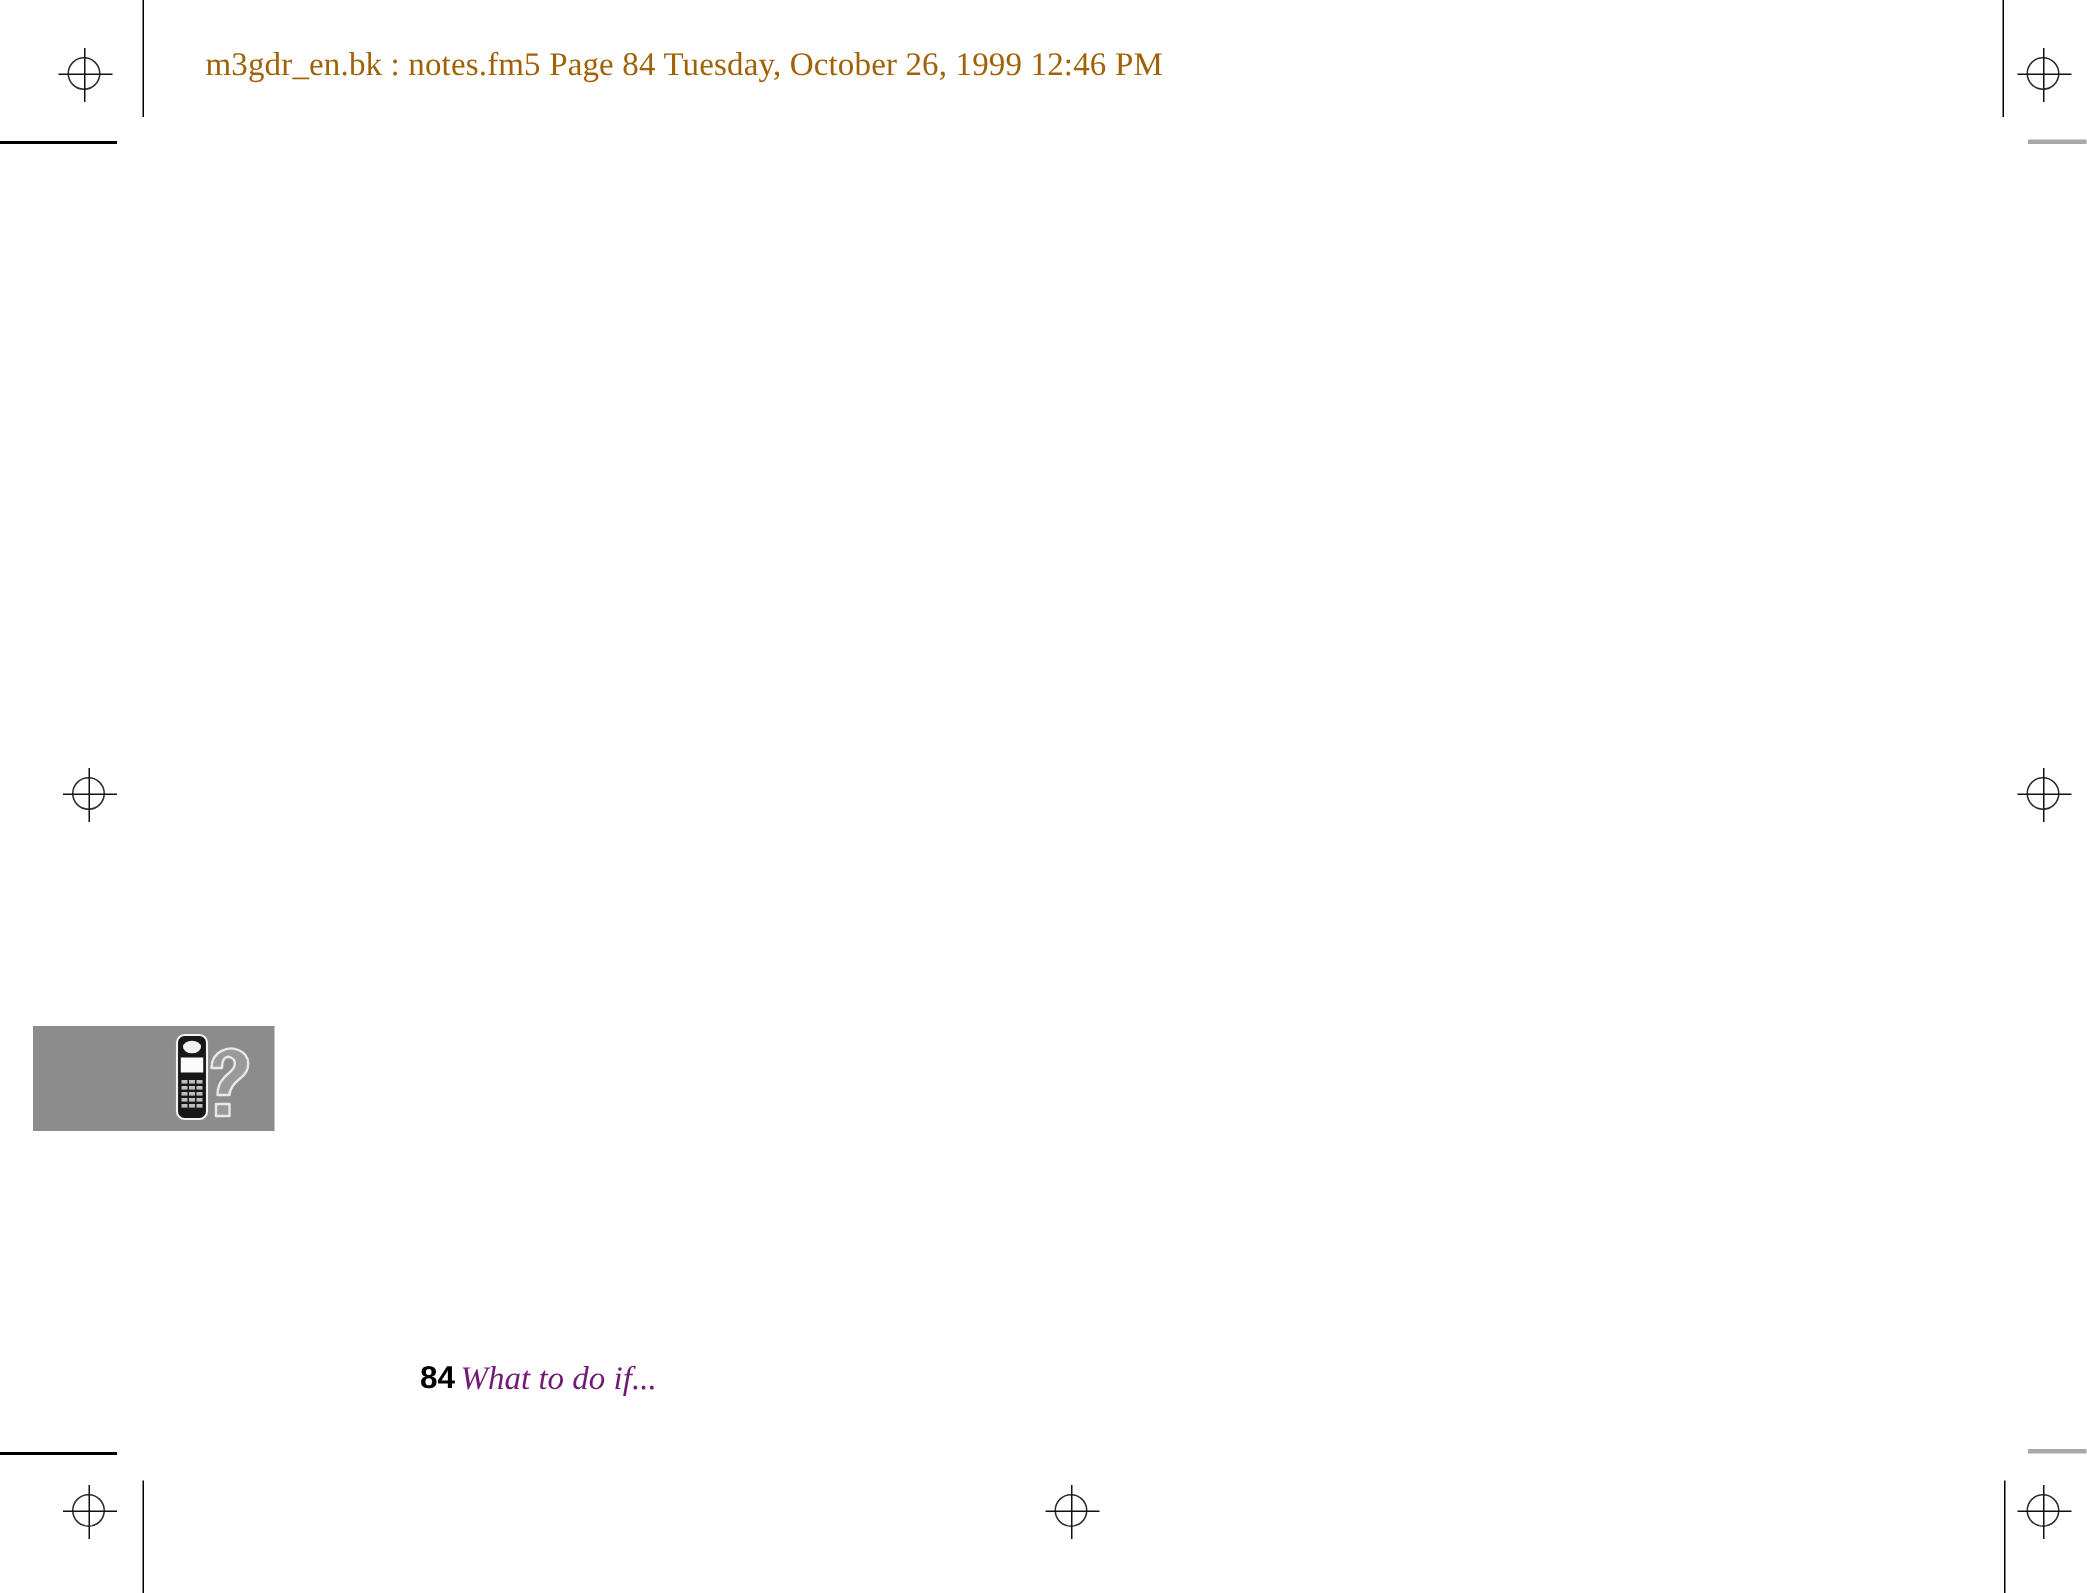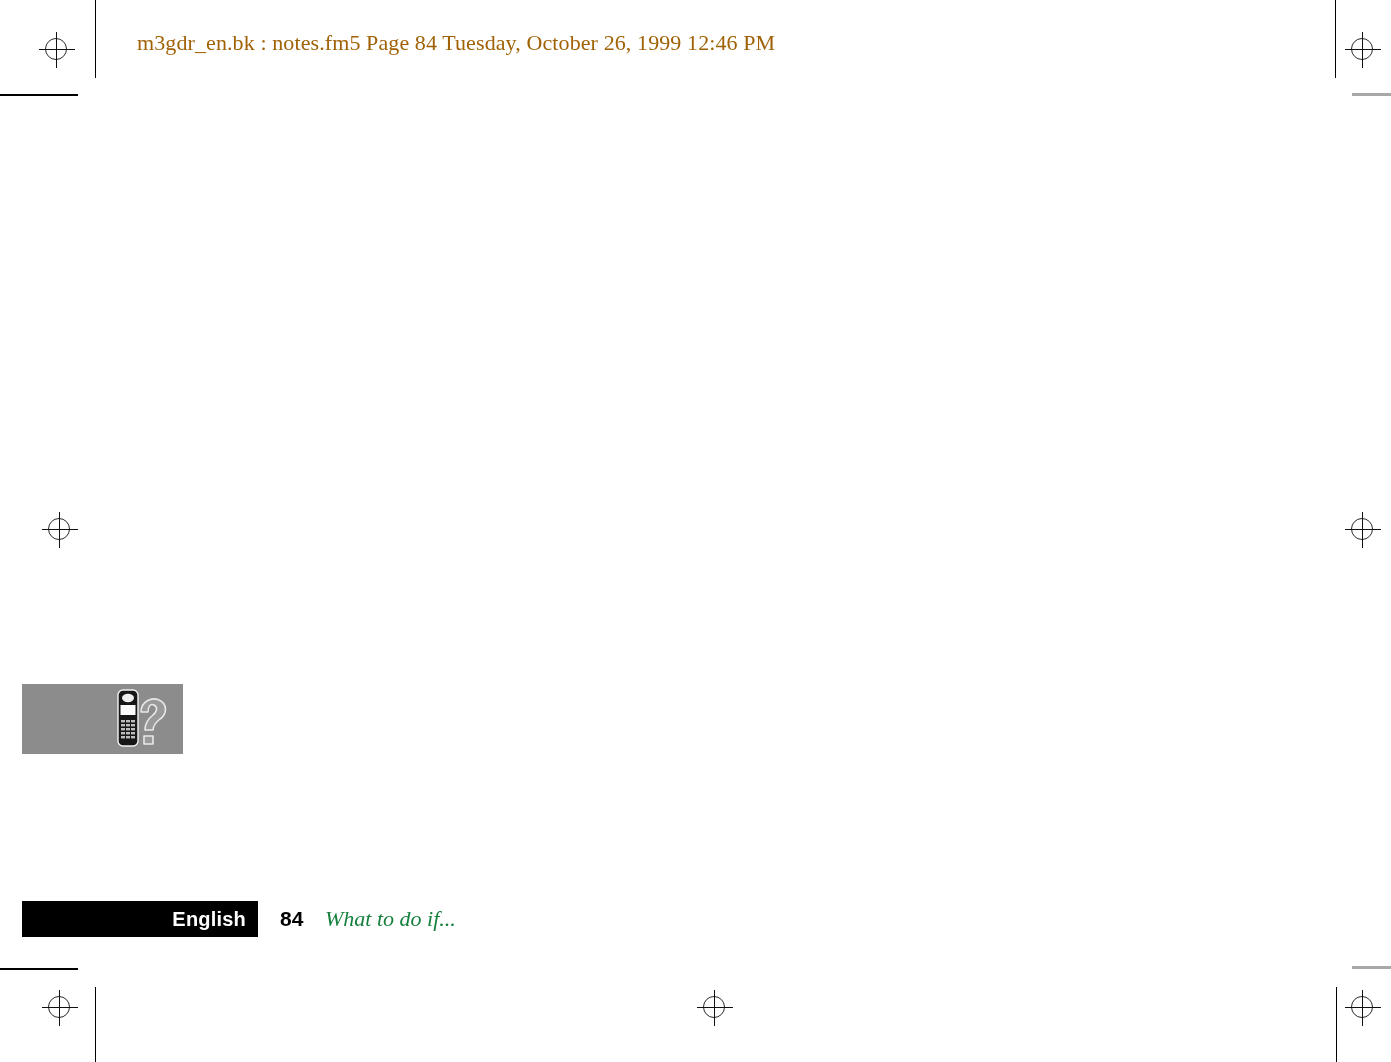--- a/index.html
+++ b/index.html
@@ -107,26 +107,26 @@
     position: absolute;
     left: 280px;
     top: 9px;
     font-family: "Liberation Sans", sans-serif;
     font-weight: bold;
     font-size: 21px;
     color: #000000;
   }
   .section-title {
     position: absolute;
-    left: 325px;
+    left: 307px;
     top: 8px;
     font-family: "Liberation Serif", serif;
     font-style: italic;
     font-size: 22px;
-    color: #15803d;
+    color: #701a75;
     white-space: nowrap;
   }
 </style>
 </head>
 <body>
 
 <div class="reg-mark" style="left:37px; top:30px;">
   <div class="ring"></div>
   <div class="v"></div>
   <div class="h"></div>
@@ -204,18 +204,15 @@
       <rect x="18" y="44" width="4" height="2.4" fill="#bdbdbd"></rect>
       <rect x="23" y="44" width="4" height="2.4" fill="#bdbdbd"></rect>
       <rect x="13" y="48" width="4" height="2.4" fill="#bdbdbd"></rect>
       <rect x="18" y="48" width="4" height="2.4" fill="#bdbdbd"></rect>
       <rect x="23" y="48" width="4" height="2.4" fill="#bdbdbd"></rect>
     </svg>
   </div>
 </div>
 
 <div class="footer">
-  <div class="lang-bar">
-    <span class="lang-label">English</span>
-  </div>
   <span class="page-number">84</span>
   <span class="section-title">What to do if...</span>
 </div>
 
 </body></html>

